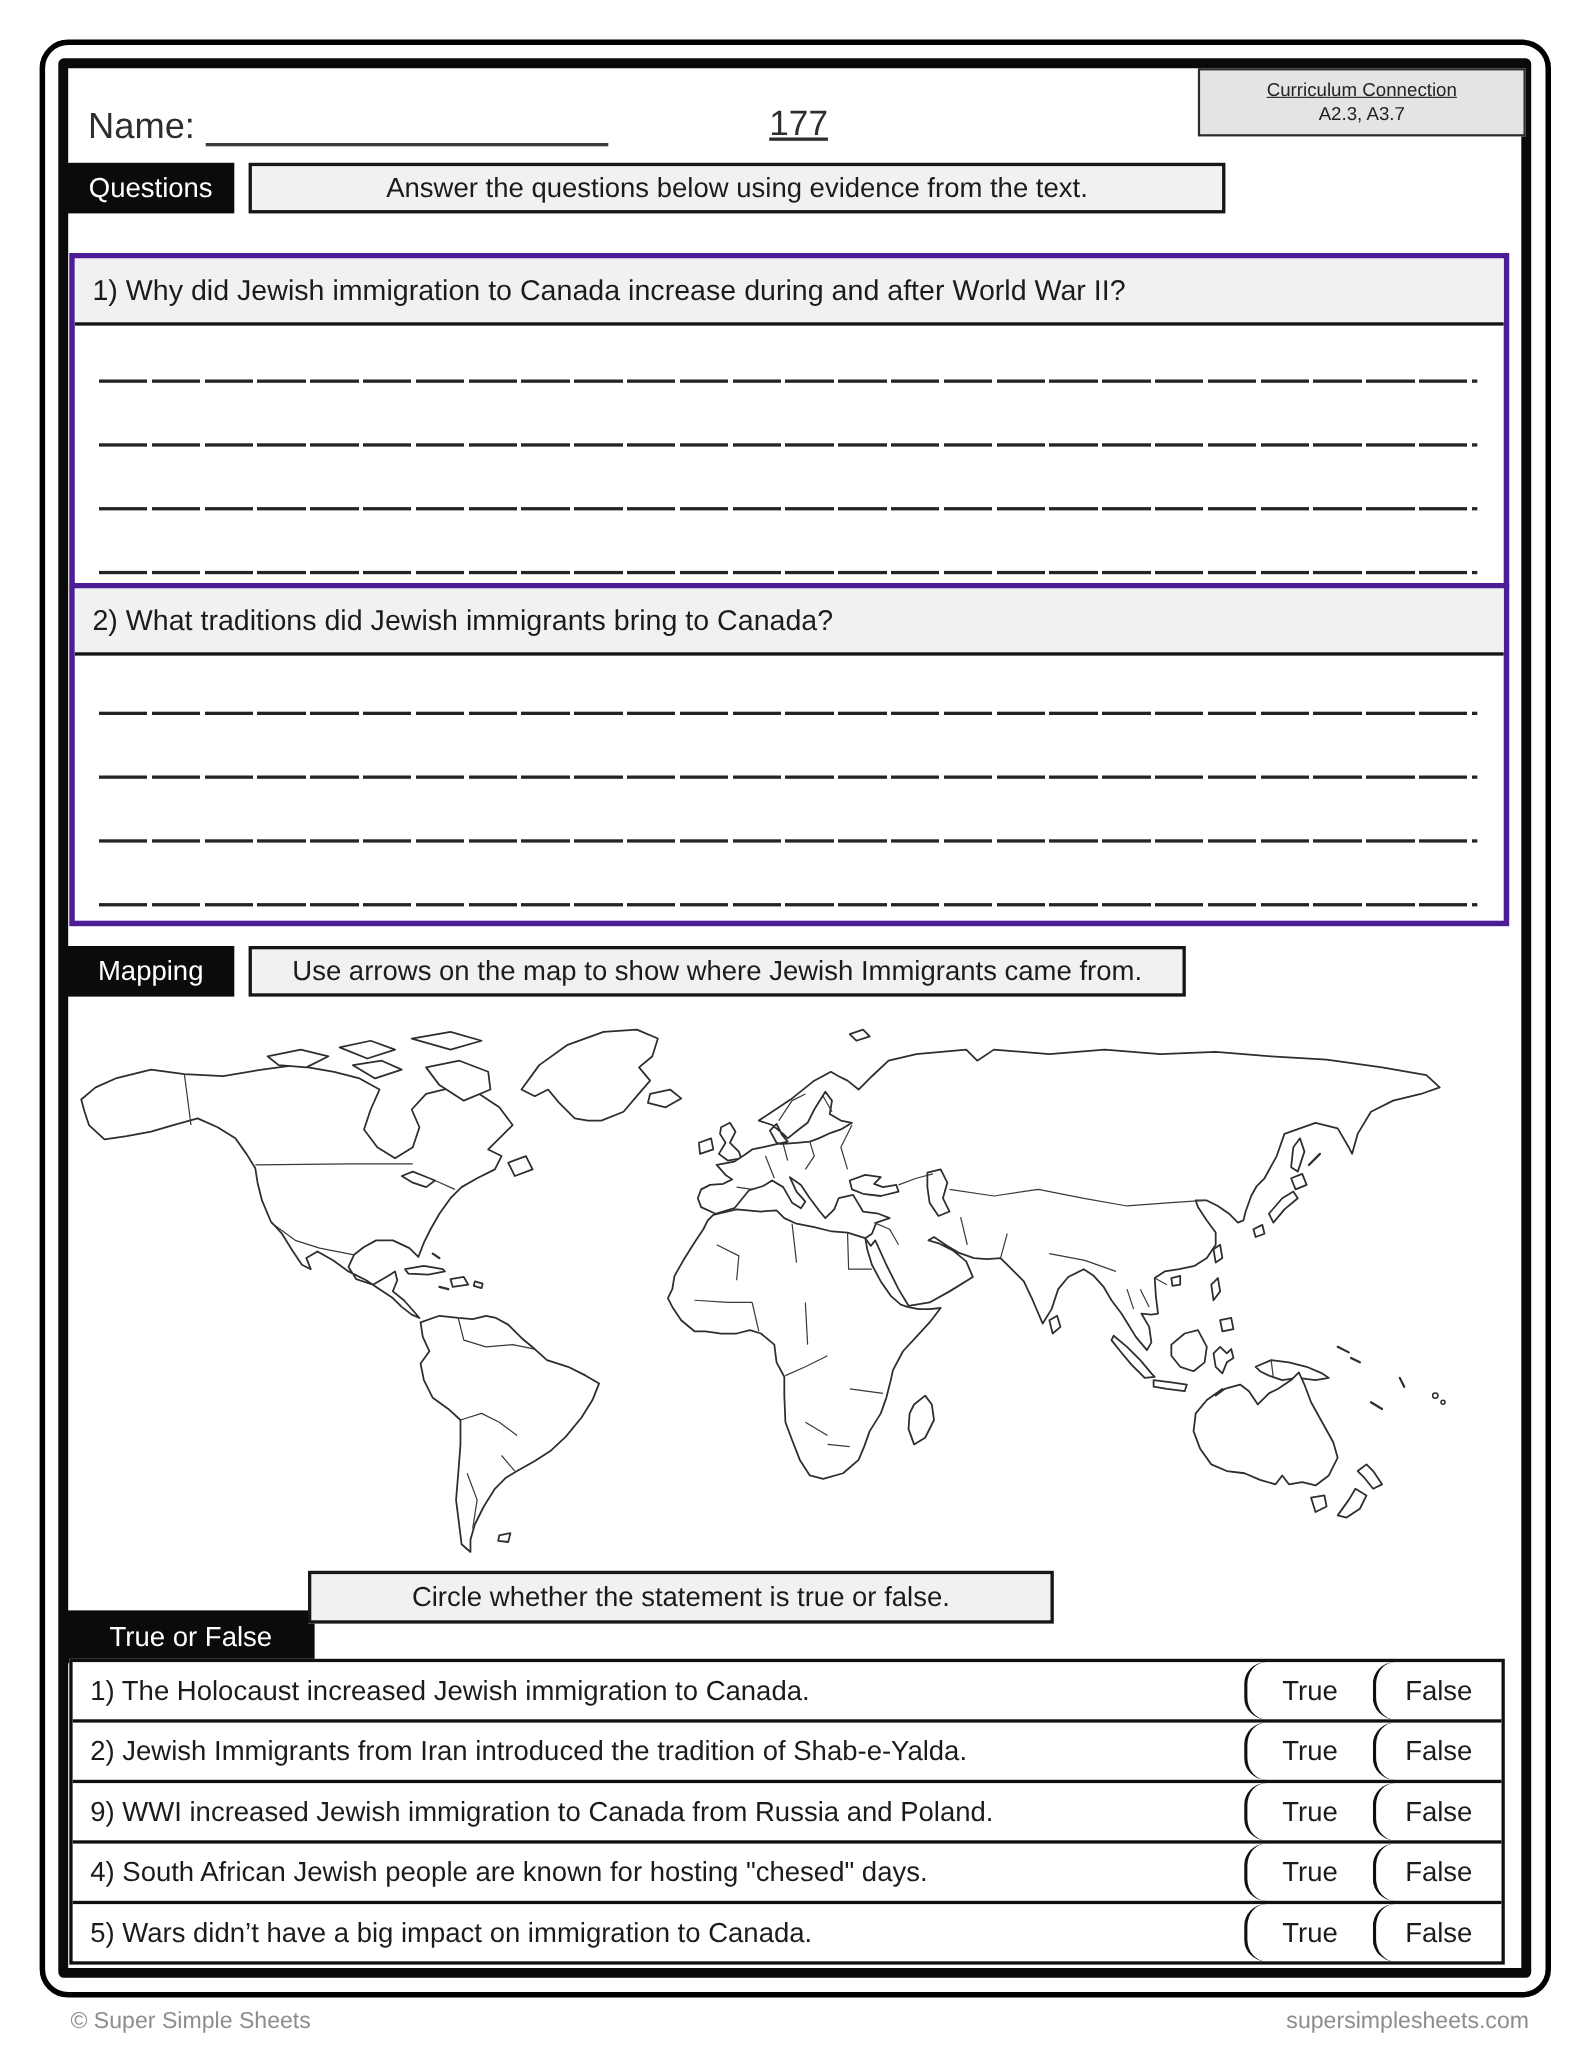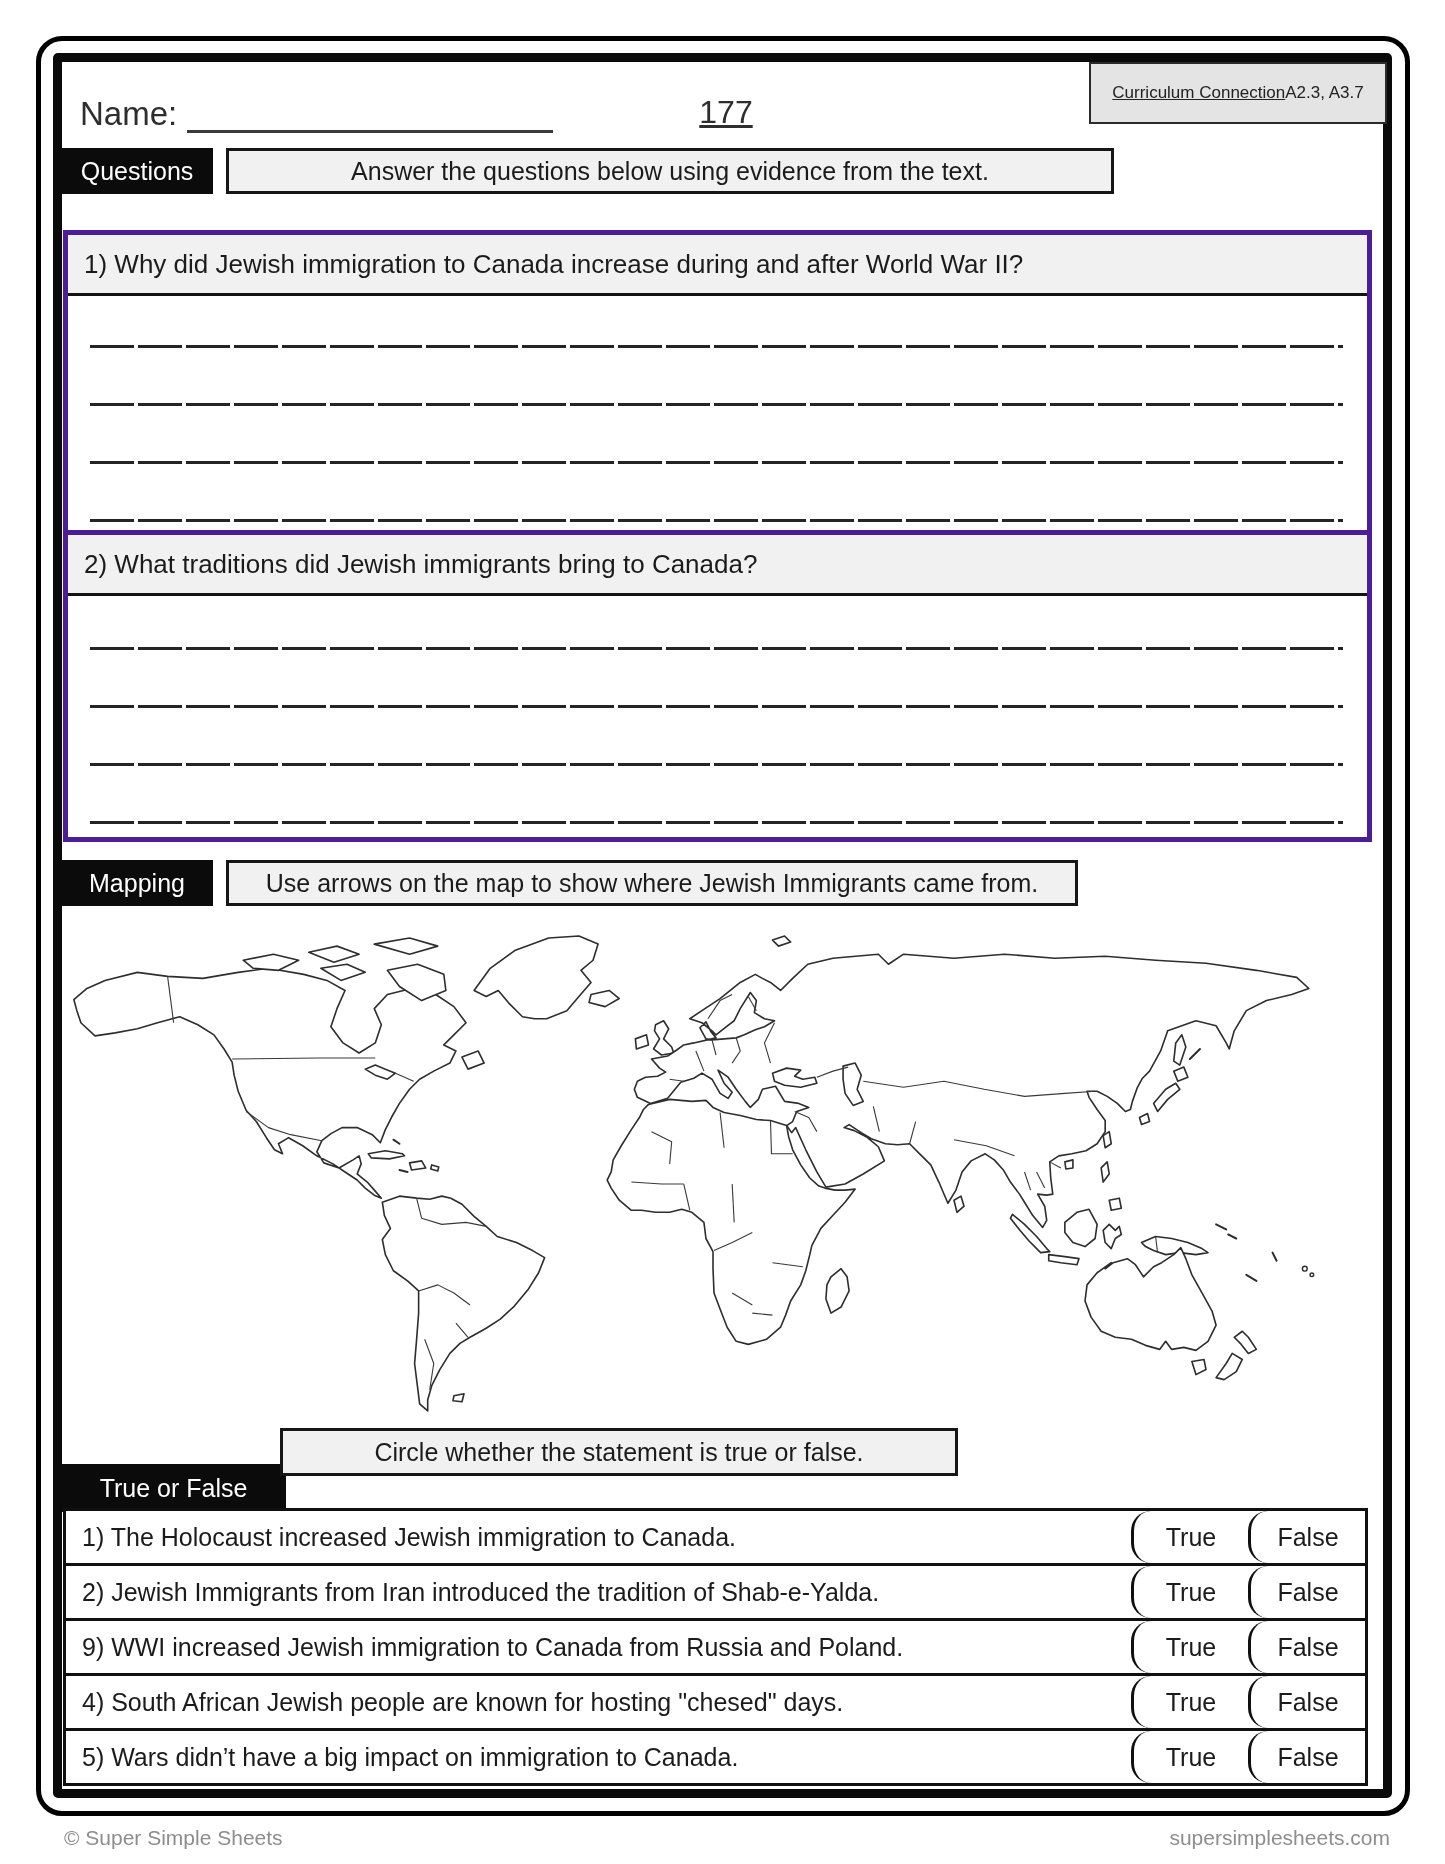--- a/index.html
+++ b/index.html
@@ -10,21 +10,21 @@
   .outer-frame{position:absolute;left:36px;top:36px;width:1364px;height:1770px;
     border:5px solid #000;border-radius:26px;}
   .inner-frame{position:absolute;left:53px;top:53px;width:1321px;height:1727px;
     border:9px solid #0a0a0a;border-radius:5px;background:#fff;}
 
   .name-row{position:absolute;left:80px;top:92px;font-size:33px;color:#2e2e2e;display:flex;align-items:flex-end;}
   .name-blank{display:inline-block;width:366px;height:38px;border-bottom:3px solid #3a3a3a;margin-left:10px;}
   .page-num{position:absolute;left:666px;top:94px;width:120px;text-align:center;font-size:32px;color:#2e2e2e;text-decoration:underline;}
 
   .curriculum{position:absolute;left:1089px;top:62px;width:294px;height:58px;background:#e4e4e4;
-    border:2px solid #2b2b2b;display:flex;flex-direction:row;align-items:center;justify-content:center;line-height:1.3;}
+    border:2px solid #2b2b2b;display:flex;flex-direction:column;align-items:center;justify-content:center;line-height:1.3;}
   .curriculum .t{font-size:17px;color:#222;text-decoration:underline;}
   .curriculum .c{font-size:17px;color:#222;}
 
   .bar-label{position:absolute;background:#0b0b0b;color:#fff;display:flex;align-items:center;justify-content:center;font-size:25px;}
   .bar-instr{position:absolute;background:#f1f1f1;border:3px solid #161616;display:flex;align-items:center;justify-content:center;font-size:25px;color:#1b1b1b;box-sizing:border-box;}
 
   .q-label{left:61px;top:148px;width:152px;height:46px;}
   .q-instr{left:226px;top:148px;width:888px;height:46px;}
   .m-label{left:61px;top:860px;width:152px;height:46px;}
   .m-instr{left:226px;top:860px;width:852px;height:46px;}

